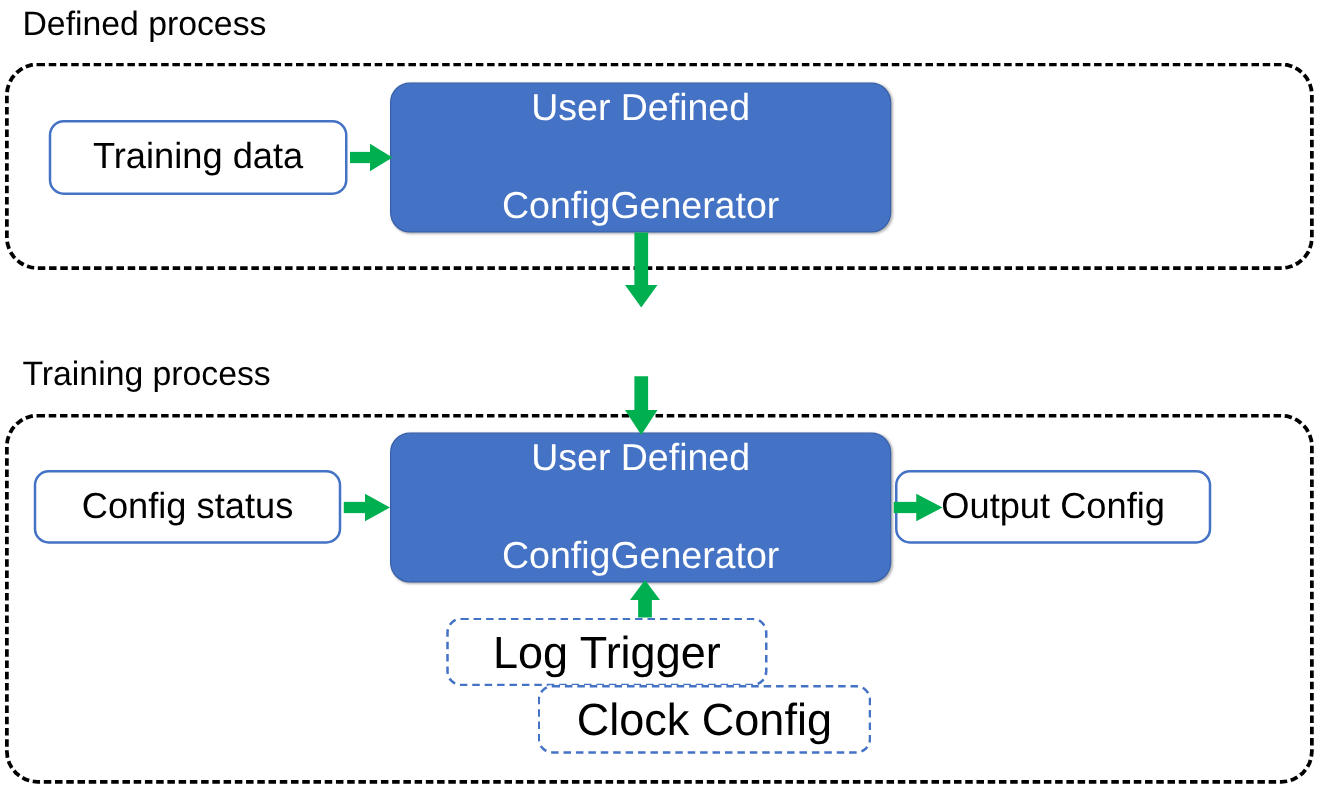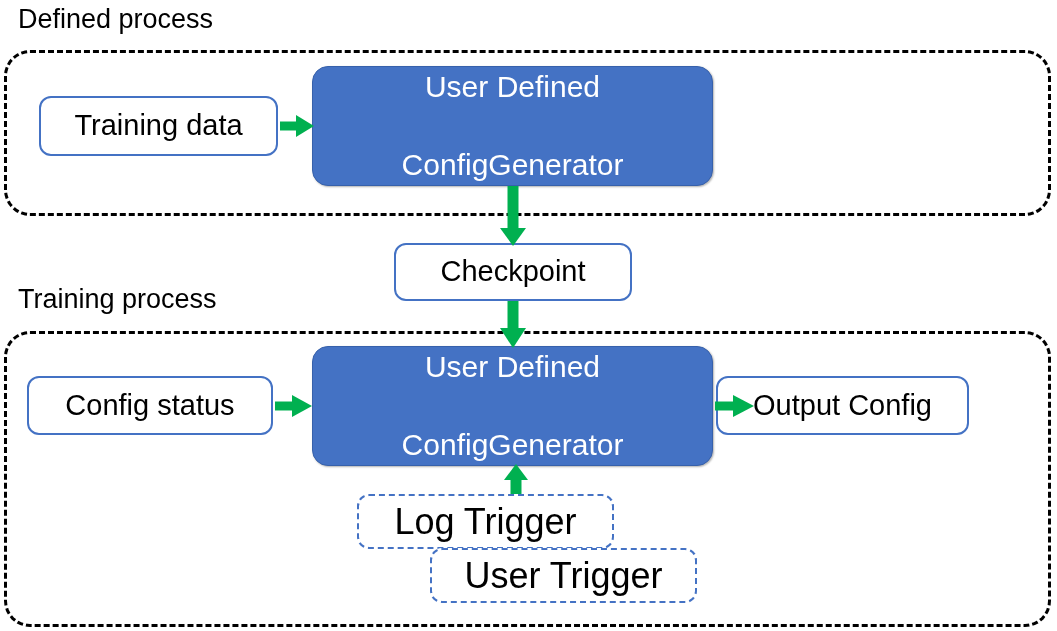--- a/index.html
+++ b/index.html
@@ -149,23 +149,20 @@
 
   <div class="plain-box" id="box-training-data">
     <span>Training data</span>
   </div>
 
   <div class="process-box" id="box-proc-training">
     <span>User Defined</span>
     <span>ConfigGenerator</span>
   </div>
 
-  <div class="plain-box" id="box-checkpoint">
-    <span>Checkpoint</span>
-  </div>
 
   <div class="section-caption" id="caption-inference">Training process</div>
 
   <div class="group-box" id="group-inference"></div>
 
   <div class="plain-box" id="box-current-status">
     <span>Config status</span>
   </div>
 
   <div class="process-box" id="box-proc-inference">
@@ -175,21 +172,21 @@
 
   <div class="plain-box" id="box-output-config">
     <span>Output Config</span>
   </div>
 
   <div class="trigger-box" id="box-log-trigger">
     <span>Log Trigger</span>
   </div>
 
   <div class="trigger-box" id="box-clock-trigger">
-    <span>User Trigger</span>
+    <span>Clock Config</span>
   </div>
 
   <svg id="arrow-layer" viewBox="0 0 1057 631">
 
     <g>
       <line class="arrow-path" x1="280" y1="126" x2="300" y2="126" stroke-width="9"></line>
       <polygon class="arrow-head" points="296,115 314,126 296,137"></polygon>
     </g>
 
     <g>

